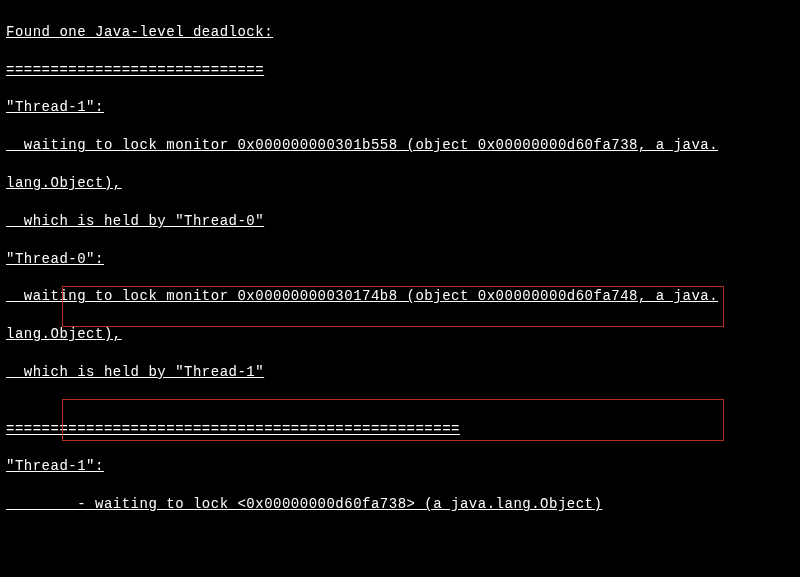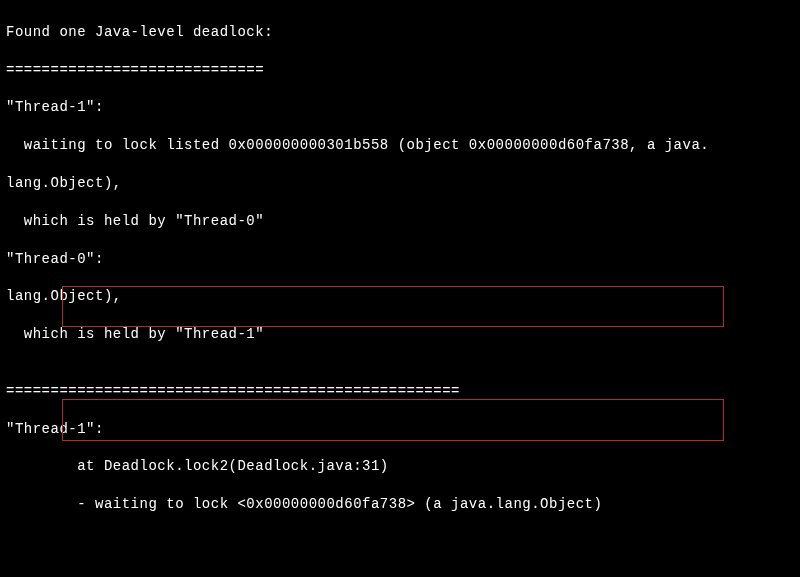--- a/index.html
+++ b/index.html
@@ -15,44 +15,45 @@
     overflow: hidden;
     letter-spacing: 0.5px;
   }
   .terminal {
     padding: 4px 6px;
     white-space: pre;
     position: relative;
   }
   .line {
     white-space: pre;
+    text-decoration: underline;
   }
   .highlight-box {
     position: absolute;
     border: 1px solid #b03020;
     pointer-events: none;
   }
 </style>
 </head>
 <body>
 
 <div class="terminal">
 <div class="line">Found one Java-level deadlock:</div>
 <div class="line">=============================</div>
 <div class="line">"Thread-1":</div>
-<div class="line">  waiting to lock listed 0x000000000301b558 (object 0x00000000d60fa738, a java.</div>
+<div class="line">  waiting to lock monitor 0x000000000301b558 (object 0x00000000d60fa738, a java.</div>
 <div class="line">lang.Object),</div>
 <div class="line">  which is held by "Thread-0"</div>
 <div class="line">"Thread-0":</div>
+<div class="line">  waiting to lock monitor 0x00000000030174b8 (object 0x00000000d60fa748, a java.</div>
 <div class="line">lang.Object),</div>
 <div class="line">  which is held by "Thread-1"</div>
 <div class="line"></div>
 <div class="line">===================================================</div>
 <div class="line">"Thread-1":</div>
-<div class="line">        at Deadlock.lock2(Deadlock.java:31)</div>
 <div class="line">        - waiting to lock &lt;0x00000000d60fa738&gt; (a java.lang.Object)</div>
 
 
 
 
 
 
 
 
 

